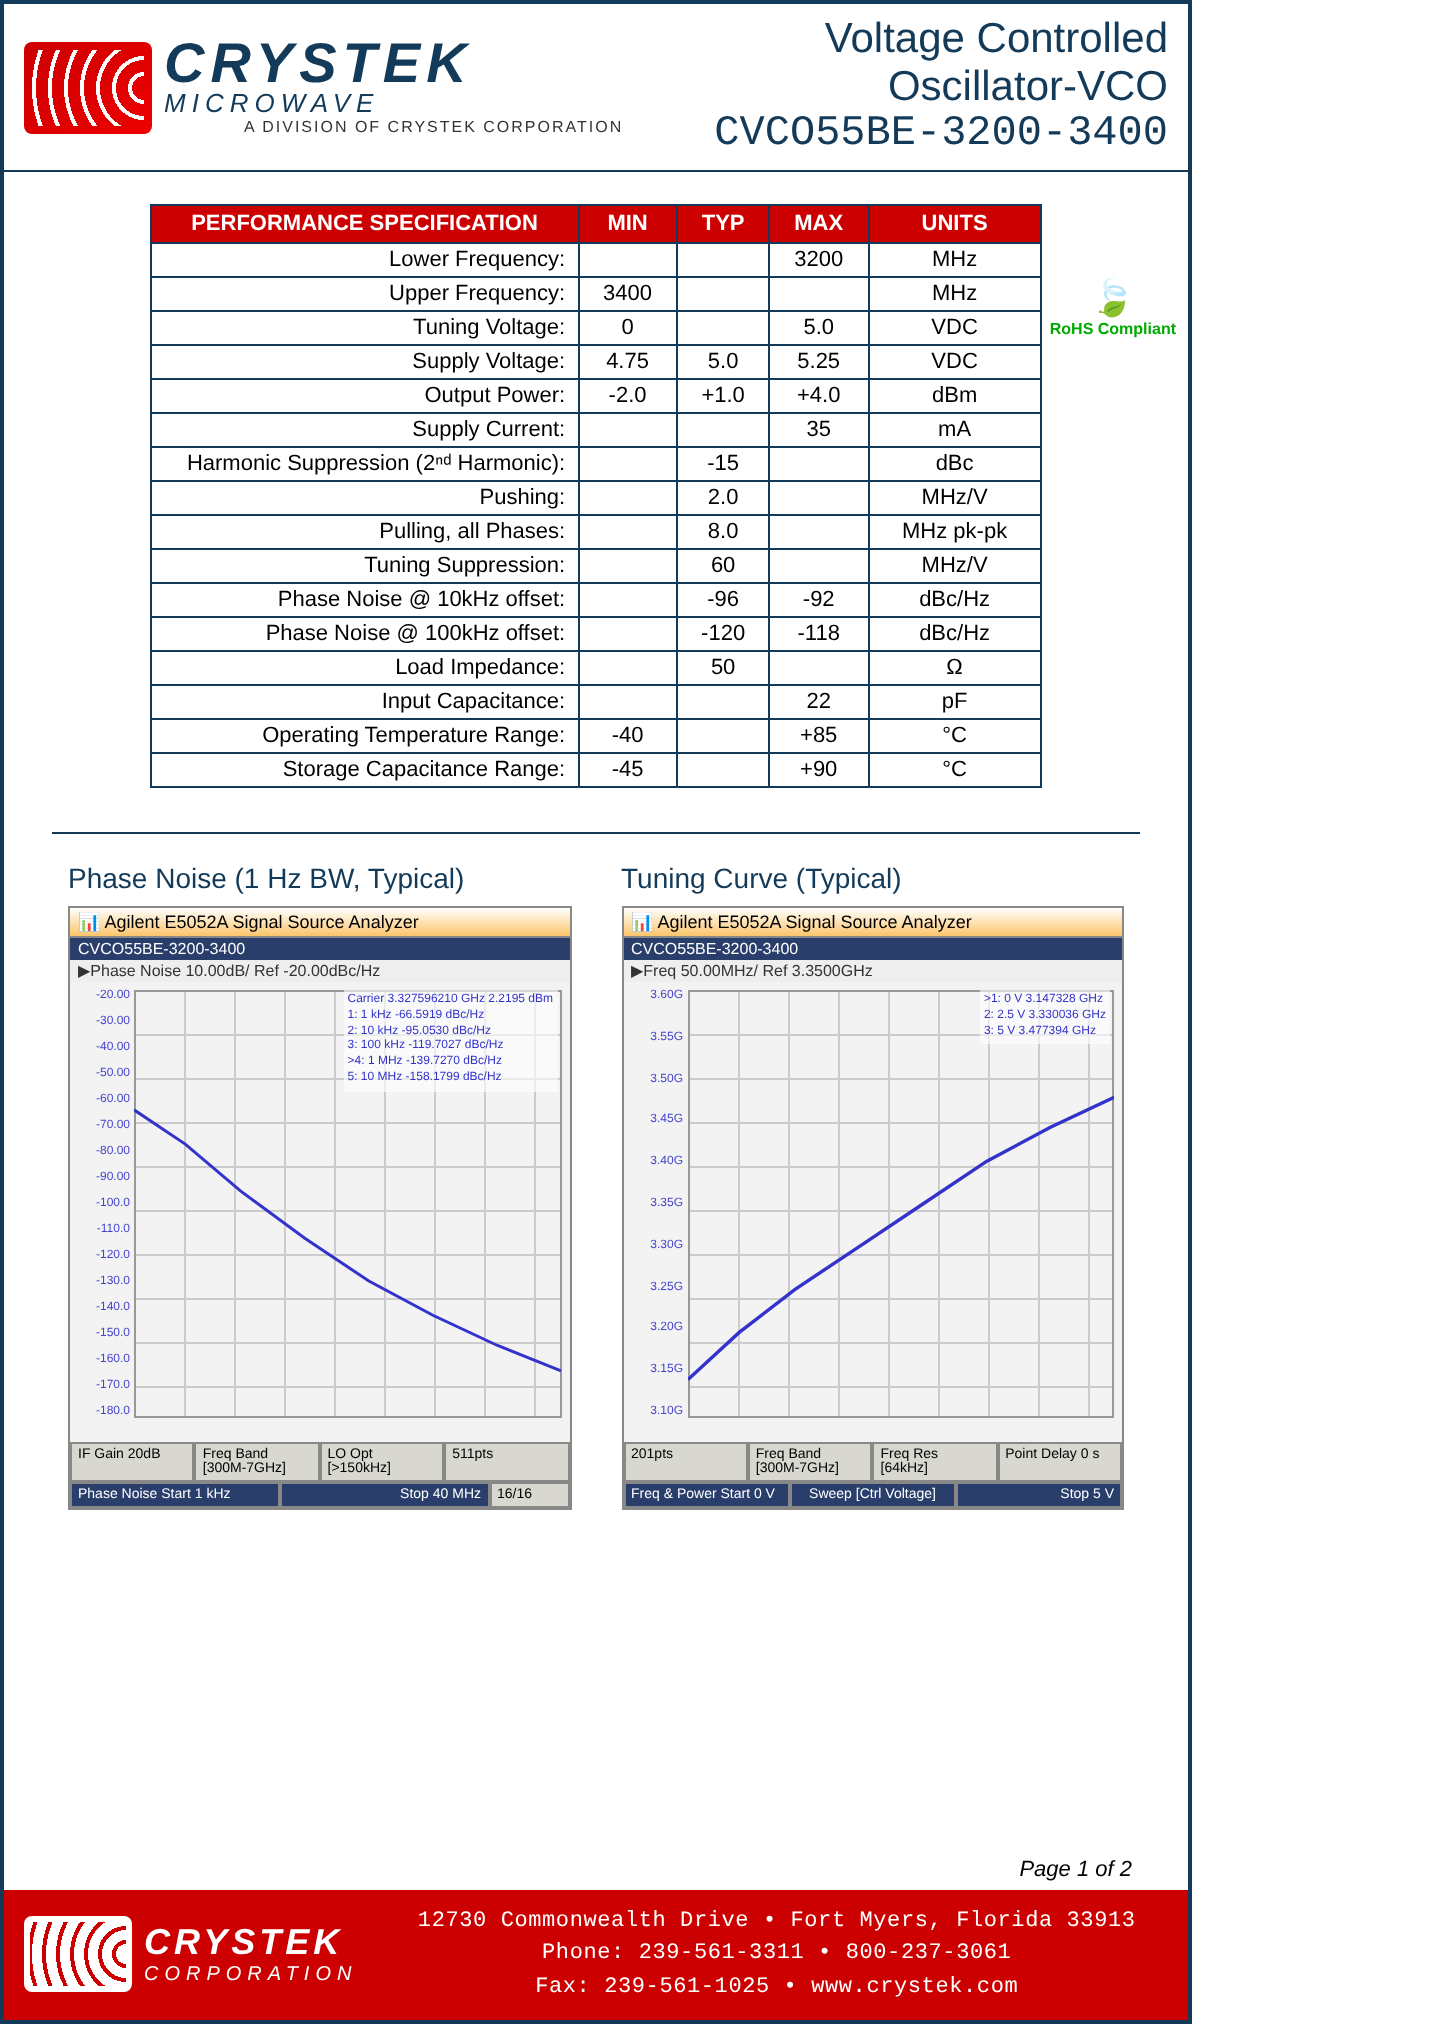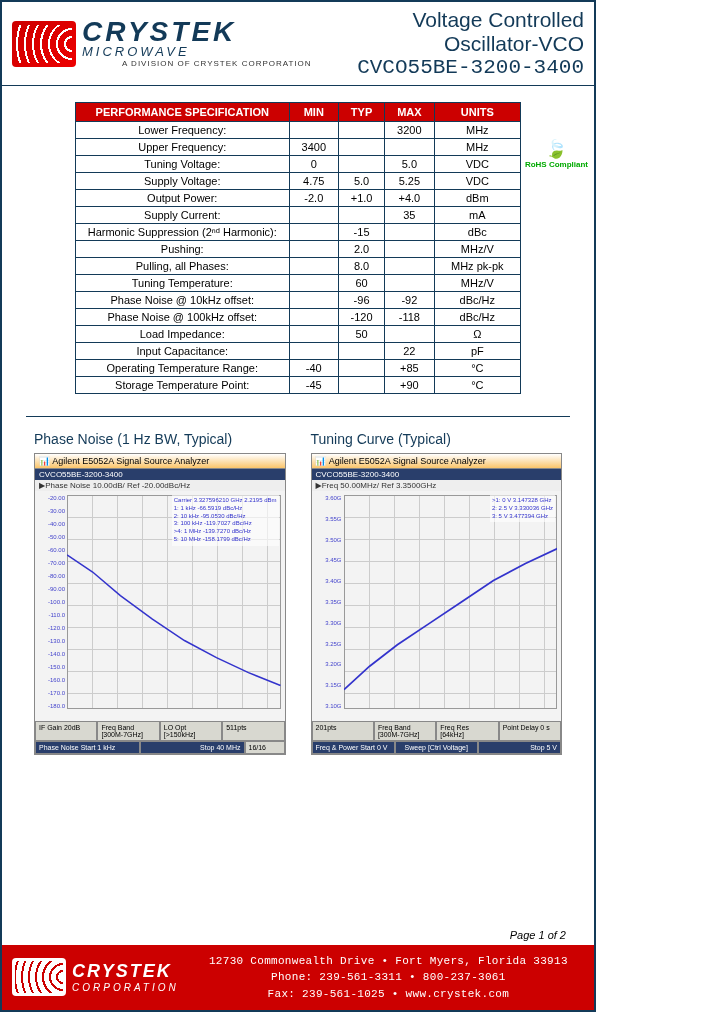--- a/index.html
+++ b/index.html
@@ -12,21 +12,21 @@
 .logo-sub { font-size:13px; letter-spacing:3px; color:#133a58; font-weight:400; font-style:italic; }
 .logo-corp { font-size:8px; color:#333; letter-spacing:1px;margin-left:40px; }
 .title-block { flex:1; text-align:right; color:#133a58; }
 .title1 { font-size:21px; }
 .title2 { font-size:21px; font-family:'Courier New',monospace; }
 .body { padding:12px 24px 8px 24px; flex:1; }
 .spec-table { border-collapse:collapse; width:82%; margin:4px auto 0 auto; font-size:11px; }
 .spec-table th { background:#c00; color:#fff; font-weight:700; padding:3px 0; border:1px solid #133a58; }
 .spec-table th:first-child { text-align:center; width:48%; }
 .spec-table td { border:1px solid #133a58; padding:2px 6px; text-align:center; }
-.spec-table td:first-child { text-align:center; }
+.spec-table td:first-child { text-align:right; }
 .rohs { position:absolute; right:6px; top:136px; font-size:8px; color:#0a0; font-weight:700; text-align:center; }
 .rohs .leaf { font-size:18px; color:#1a1; }
 hr.sep { margin:22px 0 14px 0; border:none; border-top:1px solid #133a58; }
 .charts { display:flex; gap:25px; padding:0 8px; }
 .chart-col { flex:1; }
 .chart-title { color:#133a58; font-size:14px; margin-bottom:6px; }
 .analyzer { border:1px solid #888; background:#0f766e; }
 .ana-title { background:linear-gradient(#fff,#fbc56a); font-size:9px; padding:2px 4px; border-bottom:1px solid #888; color:#000; }
 .ana-label { background:#293e6b; color:#fff; font-size:8px; padding:1px 4px; }
 .ana-sub { background:#eee; color:#333; font-size:8px; padding:1px 4px; }
@@ -139,21 +139,21 @@
             <td>MHz/V</td>
           </tr>
           <tr>
             <td>Pulling, all Phases:</td>
             <td></td>
             <td>8.0</td>
             <td></td>
             <td>MHz pk-pk</td>
           </tr>
           <tr>
-            <td>Tuning Temperature:</td>
+            <td>Tuning Suppression:</td>
             <td></td>
             <td>60</td>
             <td></td>
             <td>MHz/V</td>
           </tr>
           <tr>
             <td>Phase Noise @ 10kHz offset:</td>
             <td></td>
             <td>-96</td>
             <td>-92</td>
@@ -181,21 +181,21 @@
             <td>pF</td>
           </tr>
           <tr>
             <td>Operating Temperature Range:</td>
             <td>-40</td>
             <td></td>
             <td>+85</td>
             <td>°C</td>
           </tr>
           <tr>
-            <td>Storage Temperature Point:</td>
+            <td>Storage Capacitance Range:</td>
             <td>-45</td>
             <td></td>
             <td>+90</td>
             <td>°C</td>
           </tr>
         </tbody>
     </table>
 
     <hr class="sep">
 

